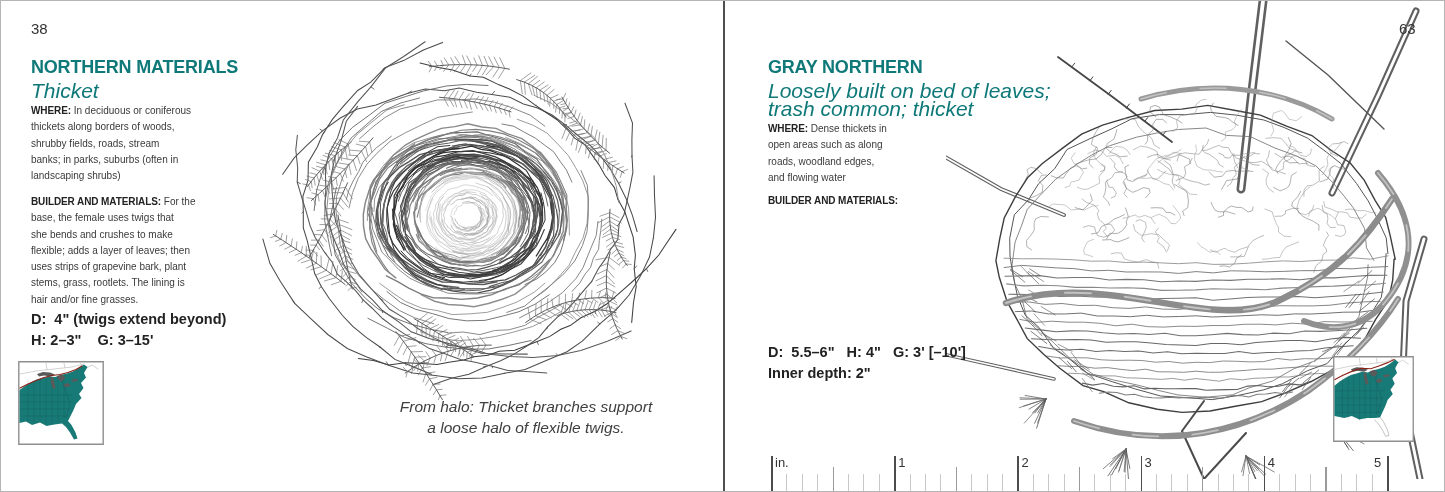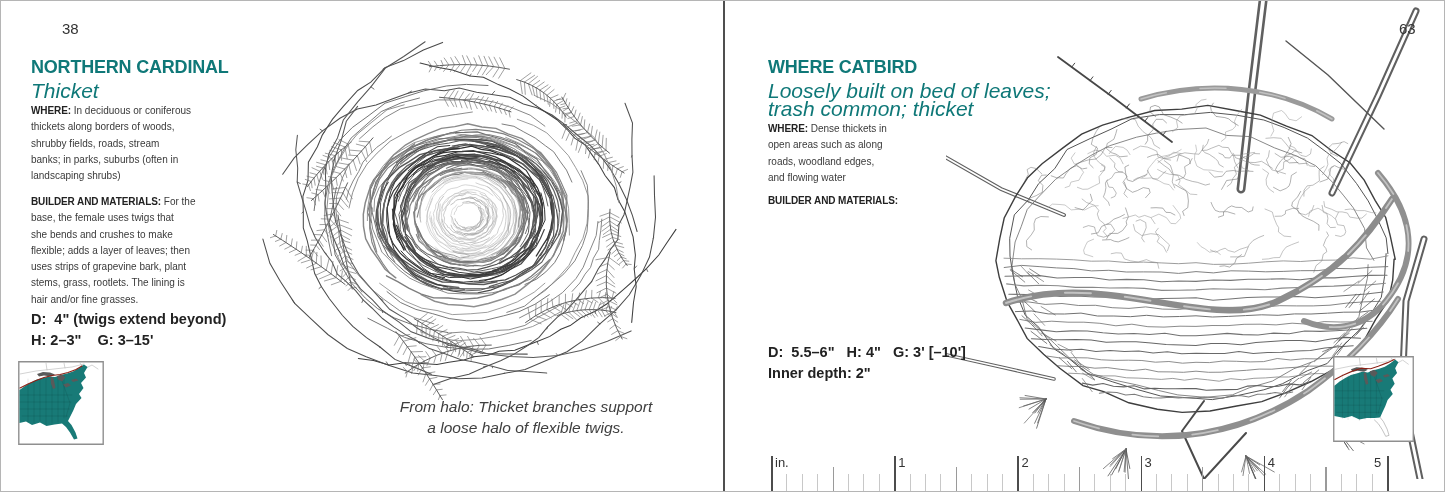--- a/index.html
+++ b/index.html
@@ -714,22 +714,22 @@
       <path d="M221.0,182.3L223.2,183.2L224.7,185.5L224.5,186.5L224.8,189.1L225.4,191.9L225.2,192.9L225.2,195.2L224.6,197.3L224.0,198.6L222.8,199.7L221.2,201.9L219.4,203.2L217.5,202.6L215.4,203.3L213.6,204.9" fill="none" stroke="rgb(171,171,171)" stroke-width="0.65" stroke-linecap="round"></path>
       <path d="M181.8,158.7L186.6,154.6L193.7,152.7L198.9,151.7L205.6,150.2L212.1,150.7L218.9,151.4L224.1,152.4L231.2,154.3L236.0,158.1L242.1,161.0L246.5,165.9L250.2,169.9L253.8,175.5L255.7,180.7L256.6,186.0L256.3,191.6L256.3,198.0L253.9,203.5L252.1,209.1L248.4,214.4L244.9,219.5L240.8,223.2L235.4,226.6L229.2,229.1L224.4,230.1L216.2,232.3L210.1,231.8L203.8,230.9" fill="none" stroke="rgb(188,188,188)" stroke-width="0.65" stroke-linecap="round"></path>
       <path d="M213.0,147.4L220.8,147.4L228.0,149.7L233.2,152.9L238.9,156.0L245.5,159.1L249.1,164.6L253.8,170.7L256.9,175.4L258.4,182.2L260.1,188.7L259.5,195.2L258.6,201.1L257.5,207.6L253.5,213.4L250.7,217.3L246.3,222.9L241.1,226.6L233.7,229.9L228.3,232.6L221.2,235.0L214.1,235.3L206.8,235.5L200.4,233.9L193.3,231.6L187.0,229.7L180.7,224.8" fill="none" stroke="rgb(156,156,156)" stroke-width="0.65" stroke-linecap="round"></path>
       <path d="M218.6,216.9L214.1,217.3L208.9,218.2L206.0,216.6L201.7,216.5L196.8,214.3L193.9,213.1L189.1,210.0L187.3,205.4L185.2,202.3L183.7,199.9L181.6,195.4L181.5,191.8L182.0,187.9L182.8,184.1L183.2,179.0" fill="none" stroke="rgb(184,184,184)" stroke-width="0.65" stroke-linecap="round"></path>
       <path d="M186.2,156.2L193.1,152.7L199.6,150.8L205.5,149.6L211.5,148.6L218.7,150.0L225.3,150.6L230.8,151.9L237.5,154.7L242.2,158.0L247.1,162.7L250.3,168.4L254.5,172.7L255.5,179.0L257.6,185.1L257.5,190.0L256.2,197.8L254.5,202.3L253.0,208.6L248.9,213.4L244.9,219.4L240.3,223.2L232.9,226.1L227.4,230.6L222.0,230.9L214.8,233.7L209.0,233.3L202.6,233.4L195.3,231.9L189.0,230.0L183.2,226.7L178.3,221.8" fill="none" stroke="rgb(204,204,204)" stroke-width="0.65" stroke-linecap="round"></path>
       <path d="M244.7,207.6L240.7,211.7L236.3,214.7L232.6,219.4L227.1,222.1L222.8,223.8L216.6,224.9L211.1,226.5L205.6,225.4L201.1,224.7L195.6,223.5L191.3,221.1L186.7,218.8L182.6,216.0L178.8,211.6L176.1,206.3L174.6,201.5L174.0,197.8L172.1,192.3L173.5,186.8" fill="none" stroke="rgb(207,207,207)" stroke-width="0.65" stroke-linecap="round"></path>
       <path d="M197.1,189.7L197.3,189.4L197.5,187.8L199.4,185.1L199.5,183.8L201.2,181.3L202.9,181.3L205.4,179.9L206.2,178.1L207.8,178.2L211.4,178.4L213.0,177.9L214.5,178.2L217.2,178.8" fill="none" stroke="rgb(192,192,192)" stroke-width="0.65" stroke-linecap="round"></path>
       <path d="M197.2,213.0L194.3,211.2L191.0,209.9L188.6,207.1L185.3,203.9L184.1,200.2L182.8,196.7L182.0,192.9L182.5,190.5L182.9,187.0L184.2,183.5L186.2,178.4L188.5,175.3L190.1,173.5L194.0,171.4L197.6,169.0L200.7,168.0L204.7,165.9L207.8,164.8L212.1,164.9L216.4,164.8L220.6,165.7L224.5,167.5L228.0,168.7L229.9,171.9L233.9,174.6L235.4,177.1L238.1,180.0L238.3,183.3L239.3,188.1L240.5,191.7L239.1,194.5L238.1,199.1L236.2,201.6L234.8,204.6L232.8,207.2" fill="none" stroke="rgb(196,196,196)" stroke-width="0.65" stroke-linecap="round"></path>
     </svg>
 
-  <div class="abs pagenum" style="left:30px;top:19px;margin-left:31px;">38</div>
-  <div class="abs title" style="left:30px;top:56px;">NORTHERN CARDINAL</div>
+  <div class="abs pagenum" style="left:30px;top:19px;">38</div>
+  <div class="abs title" style="left:30px;top:56px;">NORTHERN MATERIALS</div>
   <div class="abs subtitle" style="left:30px;top:81px;">Thicket</div>
 
   <div class="abs body" style="left:30px;top:102px;width:262px;">
     <span class="blabel">WHERE:</span>
     <span class="preline">In deciduous or coniferous
 thickets along borders of woods,
 shrubby fields, roads, stream
 banks; in parks, suburbs (often in
 landscaping shrubs)</span>
   </div>
@@ -1006,21 +1006,21 @@
       <path d="M195,98C262,78 332,86 386,118" fill="none" stroke="#c2c2c2" stroke-width="1.5" stroke-linecap="round" stroke-dasharray="26 34"></path>
       <path d="M60,302C160,268 262,332 332,300C392,272 420,238 446,198" fill="none" stroke="#8c8c8c" stroke-width="6.5" stroke-linecap="round"></path>
       <path d="M60,302C160,268 262,332 332,300C392,272 420,238 446,198" fill="none" stroke="#c2c2c2" stroke-width="1.95" stroke-linecap="round" stroke-dasharray="26 34"></path>
       <path d="M432,172C468,214 474,258 440,300C418,327 388,332 358,320" fill="none" stroke="#909090" stroke-width="6" stroke-linecap="round"></path>
       <path d="M432,172C468,214 474,258 440,300C418,327 388,332 358,320" fill="none" stroke="#c2c2c2" stroke-width="1.7999999999999998" stroke-linecap="round" stroke-dasharray="26 34"></path>
       <path d="M128,420C220,452 302,430 362,390C404,360 432,330 452,298" fill="none" stroke="#8f8f8f" stroke-width="6" stroke-linecap="round"></path>
       <path d="M128,420C220,452 302,430 362,390C404,360 432,330 452,298" fill="none" stroke="#c2c2c2" stroke-width="1.7999999999999998" stroke-linecap="round" stroke-dasharray="26 34"></path>
     </svg>
 
   <div class="abs pagenum" style="left:1398px;top:19px;">63</div>
-  <div class="abs title" style="left:767px;top:56px;">WHERE CATBIRD</div>
+  <div class="abs title" style="left:767px;top:56px;">GRAY NORTHERN</div>
   <div class="abs subtitle" style="left:767px;top:81px;">Loosely built on bed of leaves;
 trash common; thicket</div>
 
   <div class="abs body" style="left:767px;top:120px;width:250px;">
     <span class="blabel">WHERE:</span>
     <span class="preline">Dense thickets in
 open areas such as along
 roads, woodland edges,
 and flowing water</span>
   </div>

